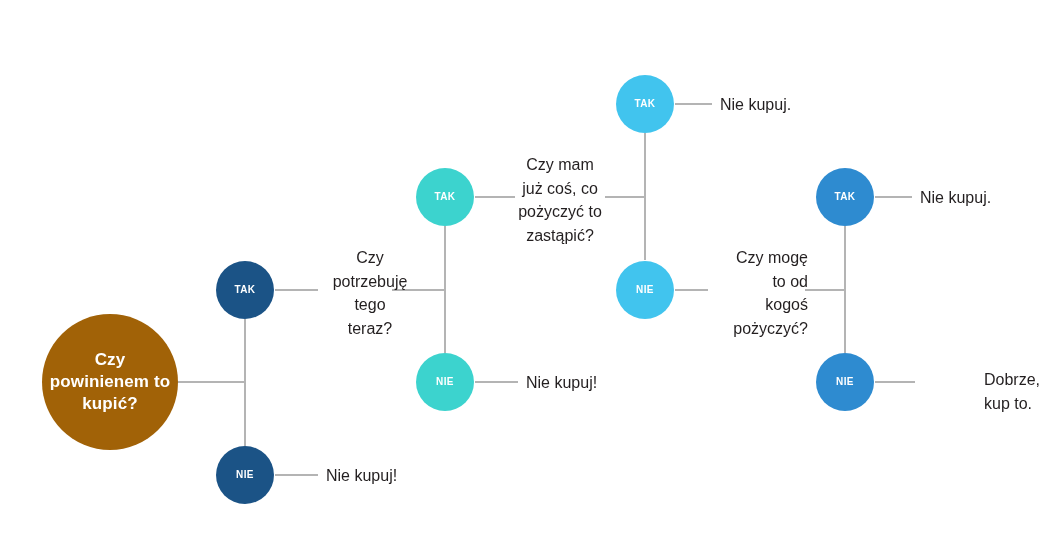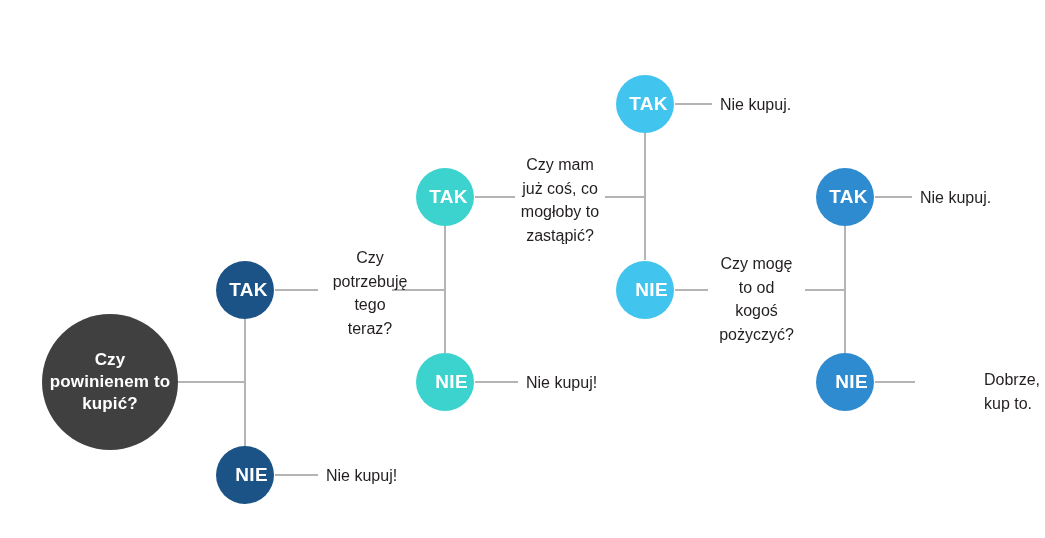--- a/index.html
+++ b/index.html
@@ -37,23 +37,22 @@
     color: #ffffff;
     font-weight: bold;
     box-sizing: border-box;
     line-height: 1.28;
   }
   .node.root {
     font-size: 17px;
     letter-spacing: 0.1px;
   }
   .node.decision {
-    font-size: 19px;
+    font-size: 10px;
     letter-spacing: 0.4px;
-    justify-content: flex-end;
   }
   .node-label {
     display: block;
     padding: 0 6px;
   }
   .caption {
     position: absolute;
     color: #231f20;
     font-size: 16px;
     line-height: 1.48;
@@ -94,21 +93,21 @@
 
       <line x1="675" y1="290" x2="708" y2="290"></line>
       <line x1="805" y1="290" x2="845" y2="290"></line>
       <line x1="845" y1="226" x2="845" y2="353"></line>
 
       <line x1="875" y1="197" x2="912" y2="197"></line>
       <line x1="875" y1="382" x2="915" y2="382"></line>
     </g>
   </svg>
 
-  <div class="node root" style="left:42px; top:314px; width:136px; height:136px; background:#404040;">
+  <div class="node root" style="left:42px; top:314px; width:136px; height:136px; background:#a16207;">
     <span class="node-label">Czy
 powinienem
 to kupić?</span>
   </div>
 
   <div class="node decision" style="left:216px; top:261px; width:58px; height:58px; background:#1b5386;">
     <span class="node-label">TAK</span>
   </div>
 
   <div class="node decision" style="left:216px; top:446px; width:58px; height:58px; background:#1b5386;">
@@ -125,36 +124,36 @@
   <div class="node decision" style="left:416px; top:168px; width:58px; height:58px; background:#3cd3ce;">
     <span class="node-label">TAK</span>
   </div>
 
   <div class="node decision" style="left:416px; top:353px; width:58px; height:58px; background:#3cd3ce;">
     <span class="node-label">NIE</span>
   </div>
 
   <div class="caption branch" style="left:510px; top:153px; width:100px;">Czy mam
 już coś, co
-mogłoby to
+pożyczyć to
 zastąpić?</div>
 
   <div class="caption leaf" style="left:526px; top:371px; width:150px;">Nie kupuj!</div>
 
   <div class="node decision" style="left:616px; top:75px; width:58px; height:58px; background:#41c4ee;">
     <span class="node-label">TAK</span>
   </div>
 
   <div class="node decision" style="left:616px; top:261px; width:58px; height:58px; background:#41c4ee;">
     <span class="node-label">NIE</span>
   </div>
 
   <div class="caption leaf" style="left:720px; top:93px; width:150px;">Nie kupuj.</div>
 
-  <div class="caption branch" style="left:705px; top:252px; width:103px;">Czy mogę
+  <div class="caption branch" style="left:705px; top:246px; width:103px;text-align:right;">Czy mogę
 to od
 kogoś
 pożyczyć?</div>
 
   <div class="node decision" style="left:816px; top:168px; width:58px; height:58px; background:#2e8bd0;">
     <span class="node-label">TAK</span>
   </div>
 
   <div class="node decision" style="left:816px; top:353px; width:58px; height:58px; background:#2e8bd0;">
     <span class="node-label">NIE</span>

